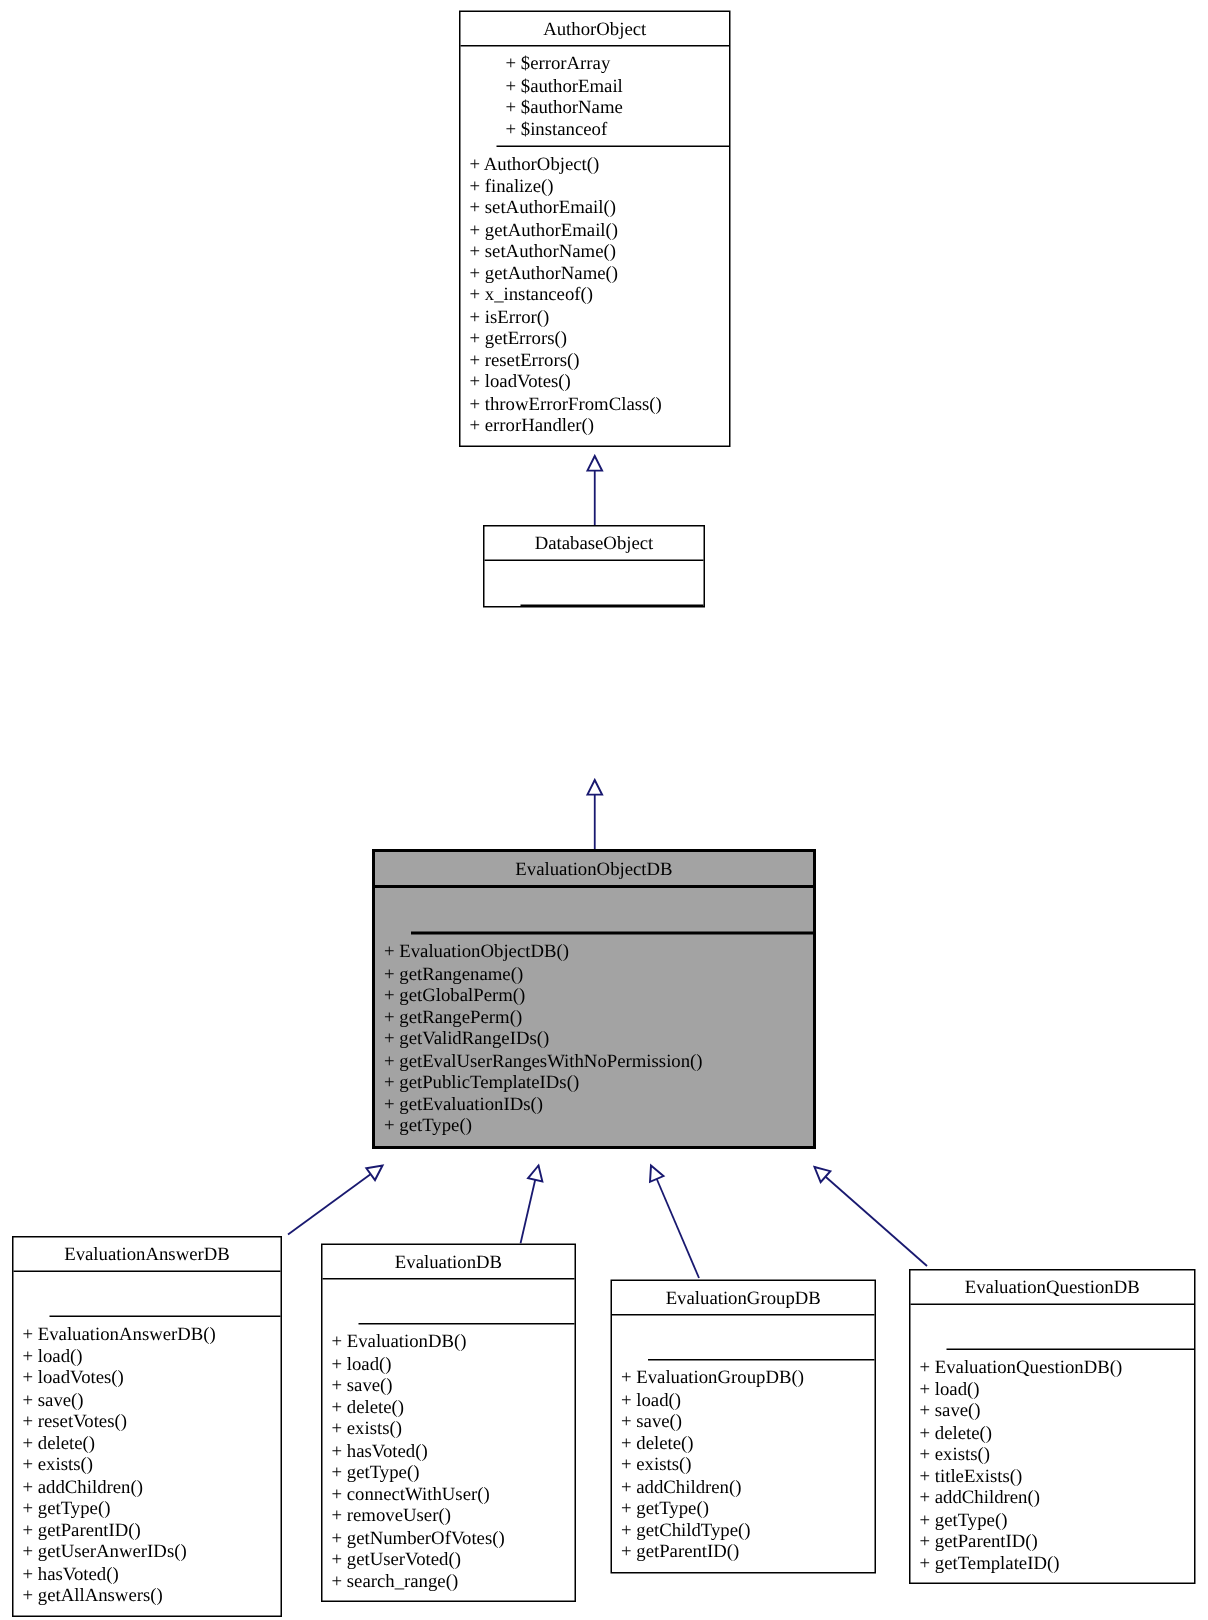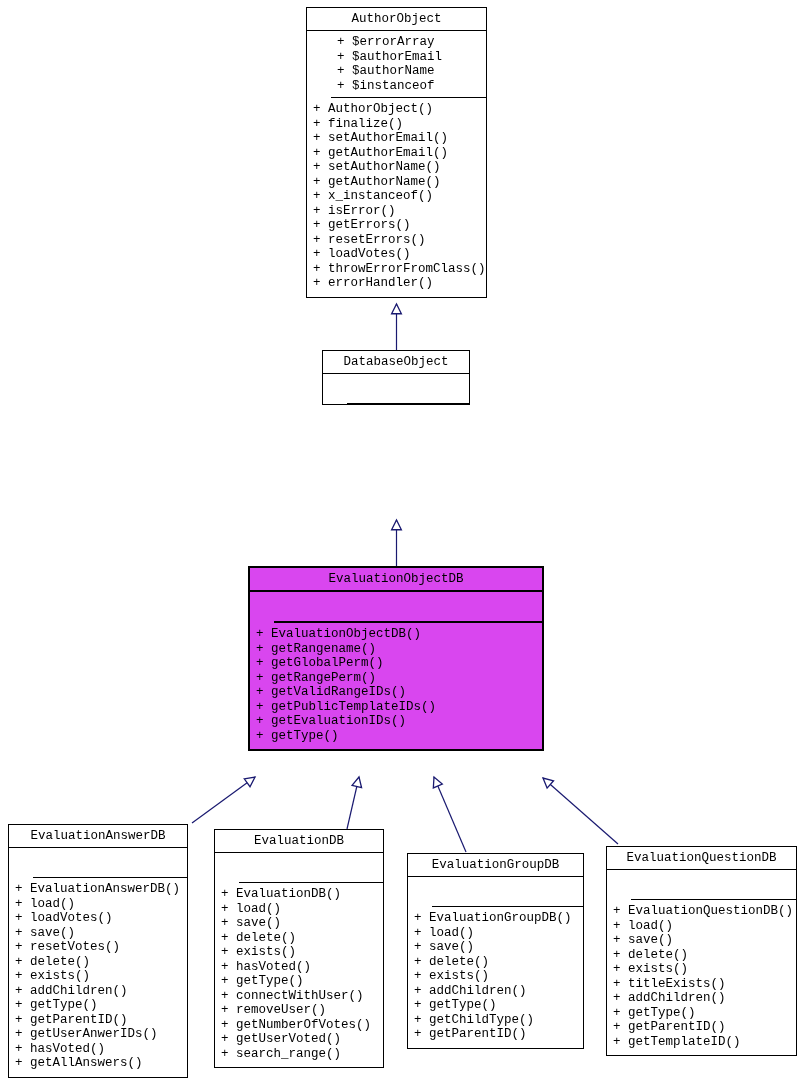--- a/index.html
+++ b/index.html
@@ -5,41 +5,41 @@
   html, body {
     margin: 0;
     padding: 0;
     background: #ffffff;
   }
   #canvas {
     position: relative;
     width: 805px;
     height: 1080px;
     background: #ffffff;
-    font-family: Liberation Mono, monospace;
+    font-family: Liberation Serif, serif;
     font-size: 12.5px;
     color: #000000;
     overflow: hidden;
   }
   #arrow-layer {
     position: absolute;
     left: 0;
     top: 0;
     width: 805px;
     height: 1080px;
     pointer-events: none;
   }
   .uml-box {
     position: absolute;
     background: #ffffff;
     border: 1.4px solid #000000;
     box-sizing: border-box;
   }
   .uml-box.highlight {
-    background: #d946ef;
+    background: #a3a3a3;
     border-width: 2.2px;
   }
   .uml-box .hdr {
     text-align: center;
     padding: 4px 4px 3px 4px;
     border-bottom: 1.4px solid #000000;
     line-height: 15px;
     white-space: nowrap;
     overflow: hidden;
   }
@@ -114,20 +114,21 @@
 
   <div class="uml-box highlight" style="left:248px; top:566px; width:296px;">
     <div class="hdr">EvaluationObjectDB</div>
     <div class="attrs"></div>
     <div class="methods">
         <div class="member">+ EvaluationObjectDB()</div>
         <div class="member">+ getRangename()</div>
         <div class="member">+ getGlobalPerm()</div>
         <div class="member">+ getRangePerm()</div>
         <div class="member">+ getValidRangeIDs()</div>
+        <div class="member">+ getEvalUserRangesWithNoPermission()</div>
         <div class="member">+ getPublicTemplateIDs()</div>
         <div class="member">+ getEvaluationIDs()</div>
         <div class="member">+ getType()</div>
       </div>
   </div>
 
   <div class="uml-box" style="left:8px; top:824px; width:180px;">
     <div class="hdr">EvaluationAnswerDB</div>
     <div class="attrs"></div>
     <div class="methods">

